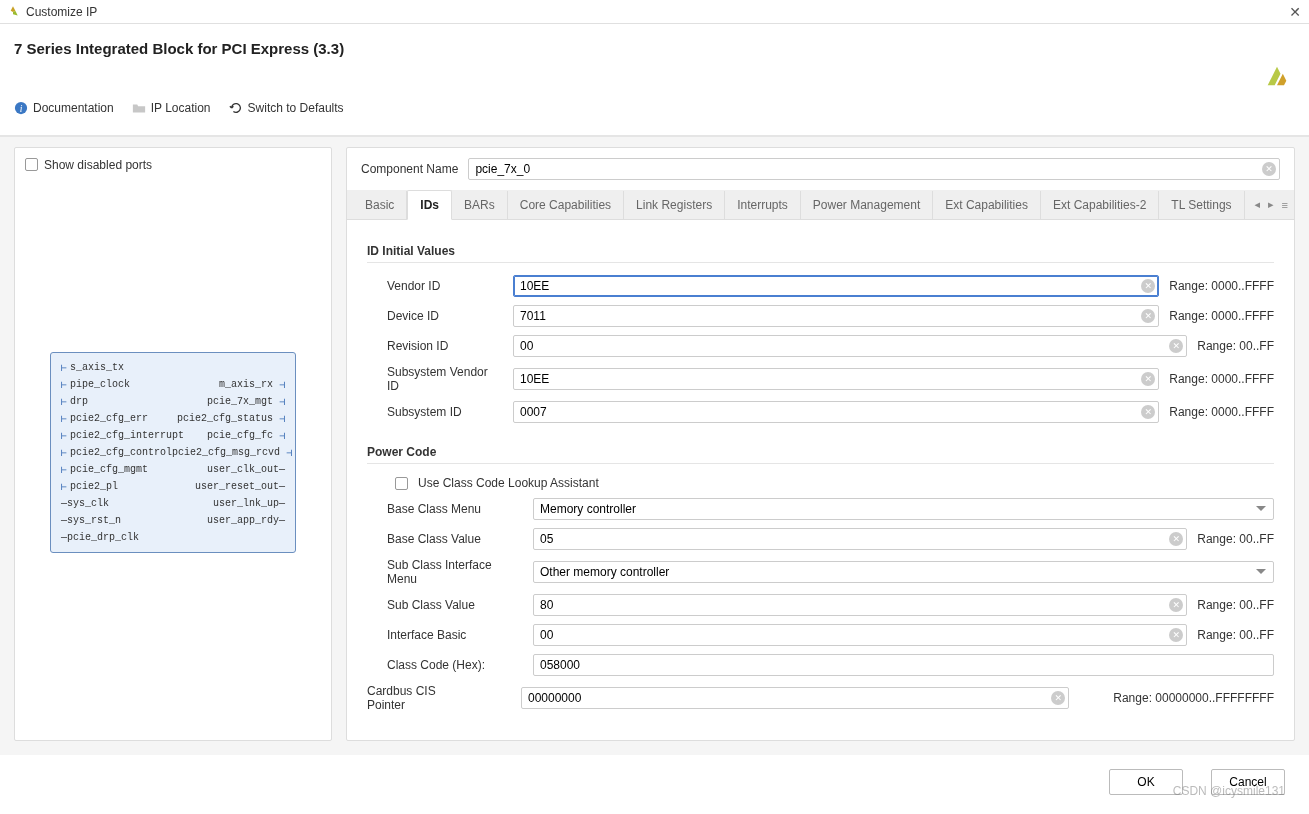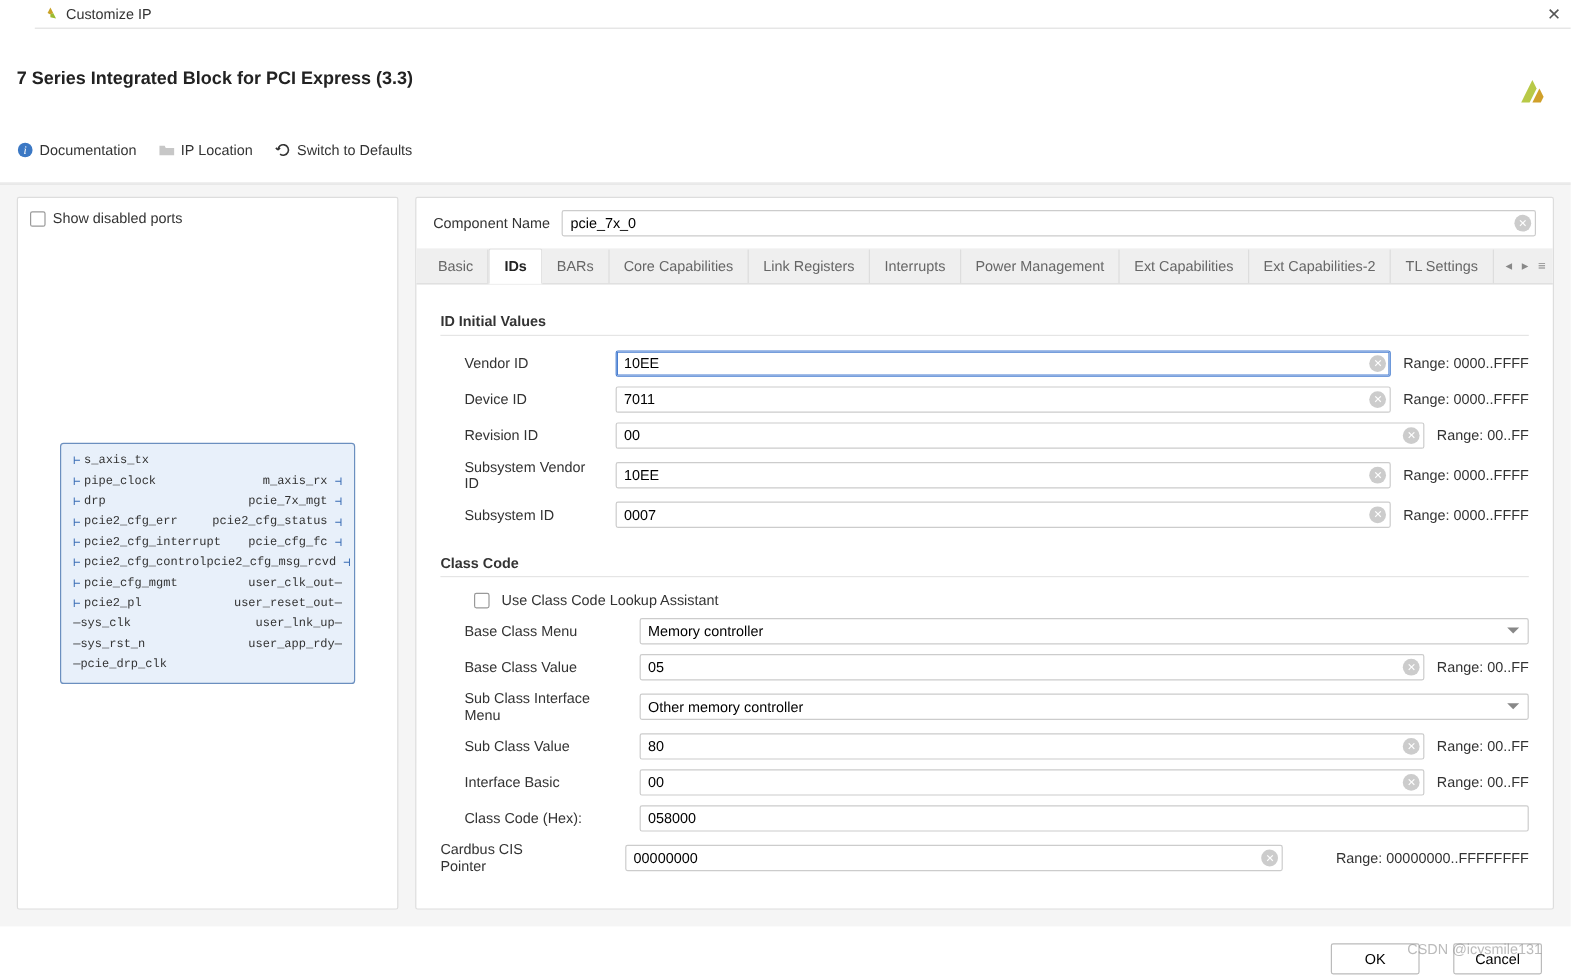--- a/index.html
+++ b/index.html
@@ -1,28 +1,28 @@
 <!DOCTYPE html>
 <html><head>
 <meta charset="utf-8">
 <style>
 * { box-sizing: border-box; margin: 0; padding: 0; }
 body { font-family: Arial, sans-serif; font-size: 12px; color: #333; background: #fff; }
-.titlebar { height: 24px; display: flex; align-items: center; padding: 0 6px; border-bottom: 1px solid #e0e0e0; position: relative; margin-left: 29px; }
+.titlebar { height: 24px; display: flex; align-items: center; padding: 0 6px; border-bottom: 1px solid #e0e0e0; position: relative; }
 .titlebar .icon { width: 14px; height: 14px; margin-right: 6px; }
 .titlebar .close { position: absolute; right: 8px; top: 4px; font-size: 14px; color: #555; cursor: pointer; }
 .header-area { padding: 16px 14px 10px 14px; border-bottom: 1px solid #e5e5e5; position: relative; }
-.header-area h1 { font-size: 15px; font-weight: bold; color: #222; margin-top: 17px; }
+.header-area h1 { font-size: 15px; font-weight: bold; color: #222; }
 .logo-right { position: absolute; right: 18px; top: 38px; width: 28px; height: 28px; }
 .toolbar { padding: 10px 14px; display: flex; gap: 18px; align-items: center; font-size: 12px; }
 .toolbar .tbtn { display: flex; align-items: center; gap: 5px; cursor: pointer; color: #333; }
 .toolbar .tbtn svg, .toolbar .tbtn .ticon { width: 14px; height: 14px; }
 .main-area { display: flex; gap: 14px; padding: 0 14px 14px 14px; background: #f5f5f5; border-top: 1px solid #e5e5e5; padding-top: 10px; }
 .left-panel { width: 318px; background: #fff; border: 1px solid #ddd; border-radius: 2px; padding: 10px; height: 594px; }
-.chk-row { display: flex; align-items: flex-end; gap: 6px; margin-bottom: 10px; }
+.chk-row { display: flex; align-items: flex-start; gap: 6px; margin-bottom: 10px; }
 .chk { width: 13px; height: 13px; border: 1px solid #999; border-radius: 2px; background: #fff; }
 .block-diagram { margin: 180px auto 0; width: 246px; border: 1px solid #6b8fbf; background: #e8f0fa; border-radius: 3px; padding: 6px 0; position: relative; font-size: 10px; font-family: "Courier New", monospace; color: #333; }
 .block-row { display: flex; justify-content: space-between; padding: 0 10px; height: 17px; align-items: center; }
 .port-l, .port-r { display: flex; align-items: center; gap: 3px; }
 .port-l::before { content: "⊢"; color: #3a6db5; font-size: 10px; }
 .port-r::after { content: "⊣"; color: #3a6db5; font-size: 10px; margin-left: 3px; }
 .port-sig-l::before, .port-sig-r::after { content: "—"; color: #333; }
 .right-panel { flex: 1; background: #fff; border: 1px solid #ddd; border-radius: 2px; height: 594px; display: flex; flex-direction: column; }
 .comp-row { display: flex; align-items: center; gap: 10px; padding: 10px 14px; }
 .comp-row label { white-space: nowrap; }
@@ -209,21 +209,21 @@
       </div>
       <div class="form-row">
         <span class="lbl">Subsystem ID</span>
         <div class="input-wrap fld">
             <input type="text" value="0007" style="">
             <span class="clr">✕</span>
           </div>
         <span class="range">Range: 0000..FFFF</span>
       </div>
 
-      <div class="section-title" style="margin-top:22px;">Class Code</div>
+      <div class="section-title" style="margin-top:22px;">Power Code</div>
 
       <div class="form-row" style="padding-left:28px;">
         <span class="chk"></span>
         <span>Use Class Code Lookup Assistant</span>
       </div>
 
       <div class="form-row ccode-row">
         <span class="lbl">Base Class Menu</span>
         <div class="input-wrap sel fld-wide">
             <select><option>Memory controller</option></select>

